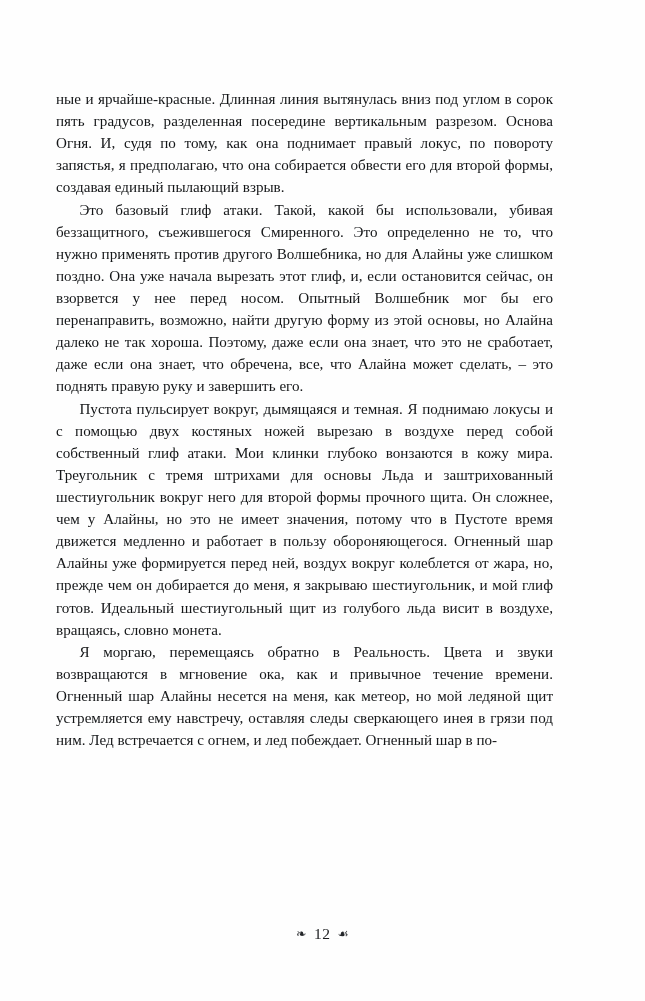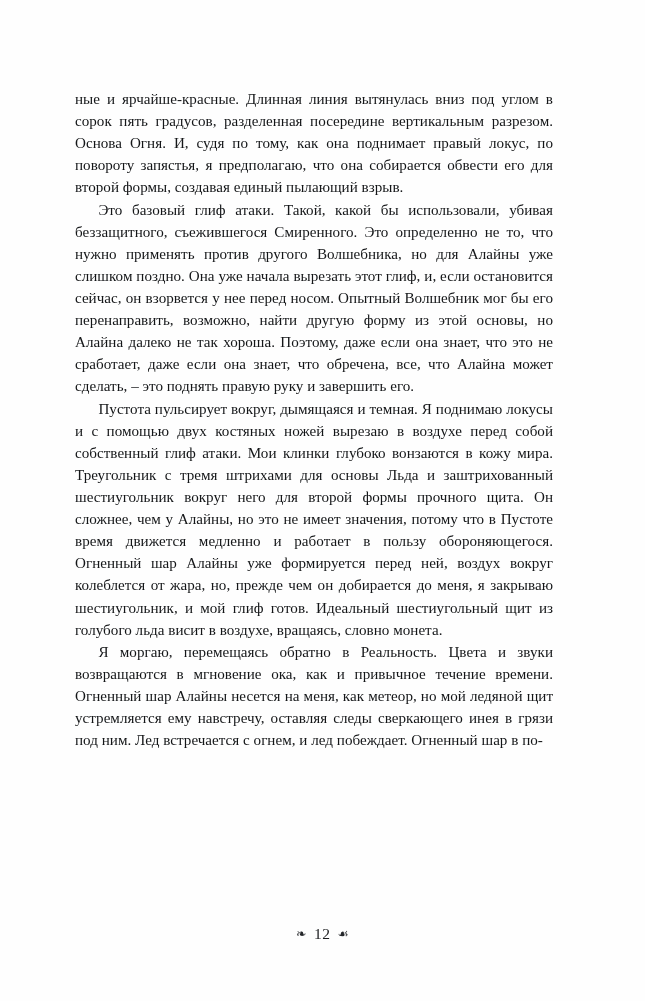--- a/index.html
+++ b/index.html
@@ -12,21 +12,21 @@
     height: 1001px;
     overflow: hidden;
     font-family: "Liberation Serif", "DejaVu Serif", serif;
     color: #16181a;
   }
   .page {
     position: relative;
     width: 645px;
     height: 1001px;
     box-sizing: border-box;
-    padding: 88px 92px 0 75px;
+    padding: 88px 92px 0 56px;
     background: #fefefe;
   }
   .body-text {
     font-size: 15.1px;
     line-height: 1.465;
     text-align: justify;
     text-justify: inter-word;
     hyphens: manual;
     letter-spacing: 0.02px;
     color: #141618;

